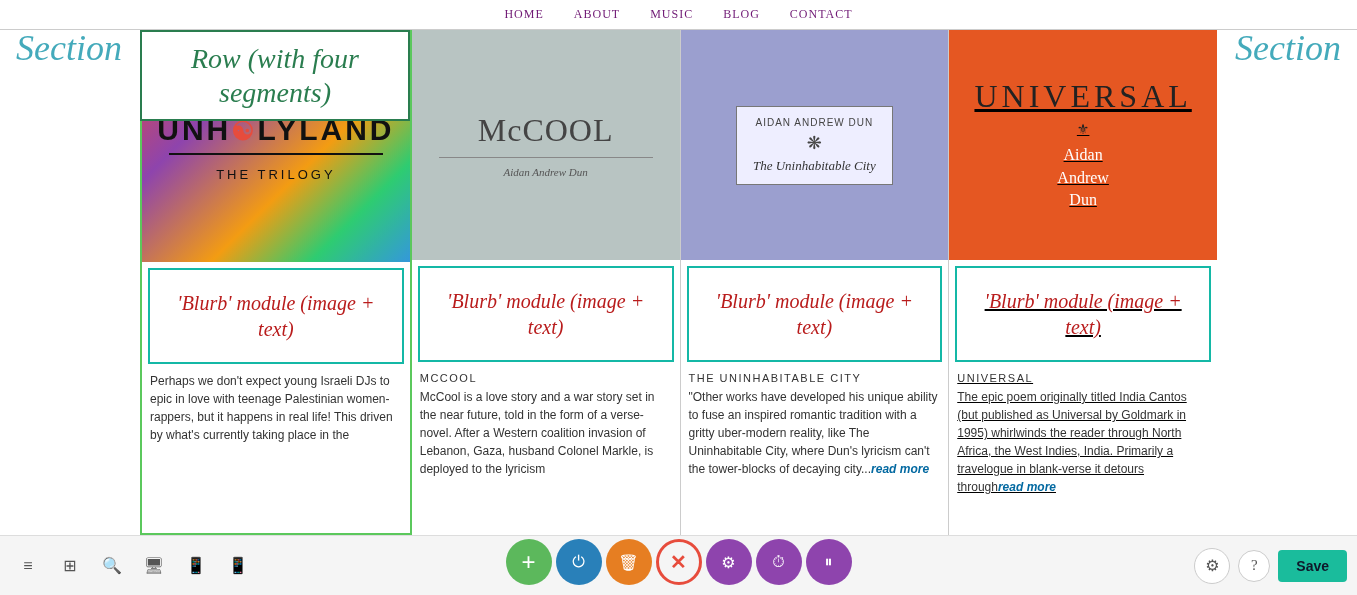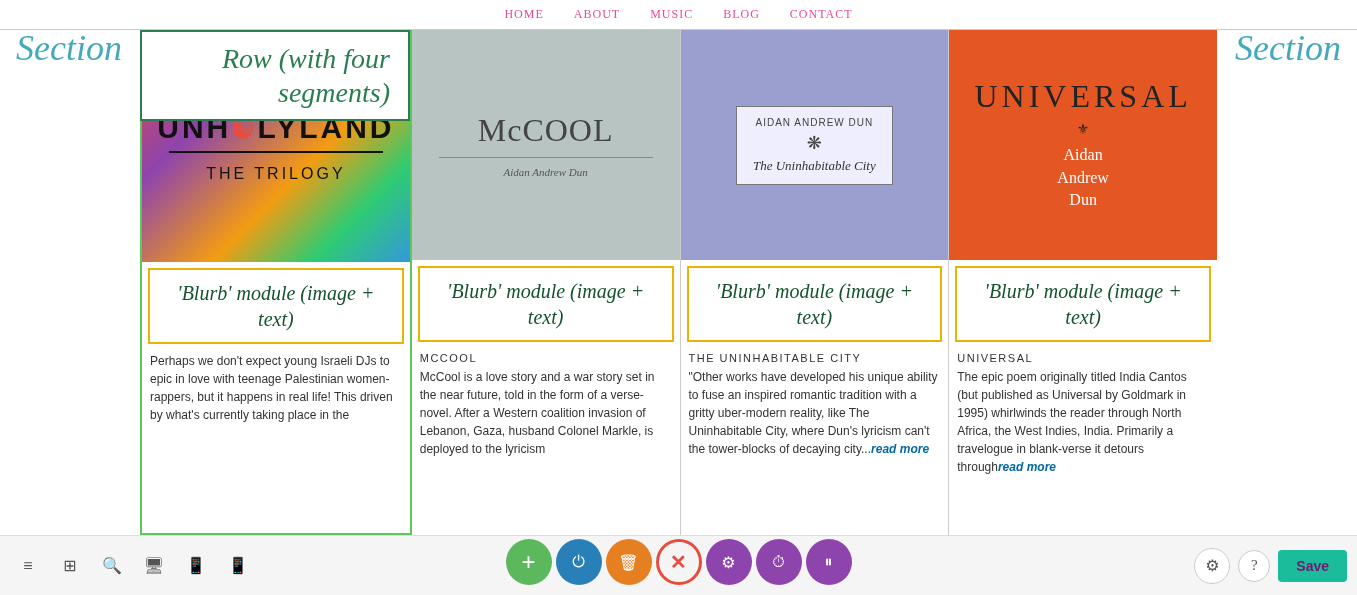--- a/index.html
+++ b/index.html
@@ -25,21 +25,21 @@
       justify-content: center;
       border-bottom: 1px solid #ccc;
       z-index: 5;
     }
     .top-nav-links {
       display: flex;
       gap: 30px;
     }
     .top-nav-links a {
       font-size: 12px;
-      color: #ec4899;
+      color: #701a75;
       text-decoration: none;
       letter-spacing: 1px;
       text-transform: uppercase;
     }
 
     
     .section-label-left {
       position: absolute;
       top: 27px;
       left: 16px;
@@ -75,59 +75,60 @@
     .segment {
       flex: 1;
       border-right: 1px solid #ccc;
       display: flex;
       flex-direction: column;
       position: relative;
       overflow: hidden;
     }
     .segment:last-child {
       border-right: none;
+      text-decoration: underline;
     }
 
     
     .row-label-box {
       position: absolute;
       top: 0;
       left: 0;
       width: 270px;
       border: 2px solid #2a7d4f;
       background: #fff;
       z-index: 20;
       padding: 10px 18px;
       font-size: 28px;
       font-style: italic;
       color: #2a7d4f;
       font-family: Georgia, serif;
       line-height: 1.2;
-      text-align: right;
+      text-align: center;
     }
 
     
     .book-cover {
       width: 100%;
       height: 230px;
       display: flex;
       align-items: center;
       justify-content: center;
       overflow: hidden;
       flex-shrink: 0;
     }
 
     
     .blurb-module {
-      border: 2px solid #eab308;
+      border: 2px solid #14b8a6;
       margin: 6px;
-      padding: 10px;
+      padding: 20px;
       font-size: 20px;
       font-style: italic;
-      color: #14532d;
+      color: #b91c1c;
       text-align: center;
       line-height: 1.3;
       flex-shrink: 0;
     }
 
     
     .book-title {
       font-size: 11px;
       letter-spacing: 1.5px;
       text-transform: uppercase;
@@ -158,21 +159,21 @@
       background: linear-gradient(135deg, #e74c3c 0%, #8e44ad 30%, #f39c12 60%, #2ecc71 80%, #3498db 100%);
       width: 100%;
       height: 100%;
       display: flex;
       flex-direction: column;
       align-items: center;
       justify-content: center;
       position: relative;
     }
     .cover-unholyland .cover-sub {
-      font-size: 16px;
+      font-size: 13px;
       color: #111;
       letter-spacing: 3px;
       font-family: Arial, sans-serif;
       margin-top: 6px;
     }
 
     
     .cover-mccool {
       background: #b8c4c2;
       width: 100%;
@@ -325,21 +326,21 @@
     .fab-purple-pause { background: #8e44ad; }
 
     .toolbar-right {
       display: flex;
       align-items: center;
       gap: 8px;
     }
 
     .save-btn {
       background: #1abc9c;
-      color: #701a75;
+      color: #0f172a;
       border: none;
       padding: 8px 18px;
       border-radius: 4px;
       font-size: 14px;
       cursor: pointer;
       font-weight: bold;
     }
 
     .help-btn {
       width: 32px;

